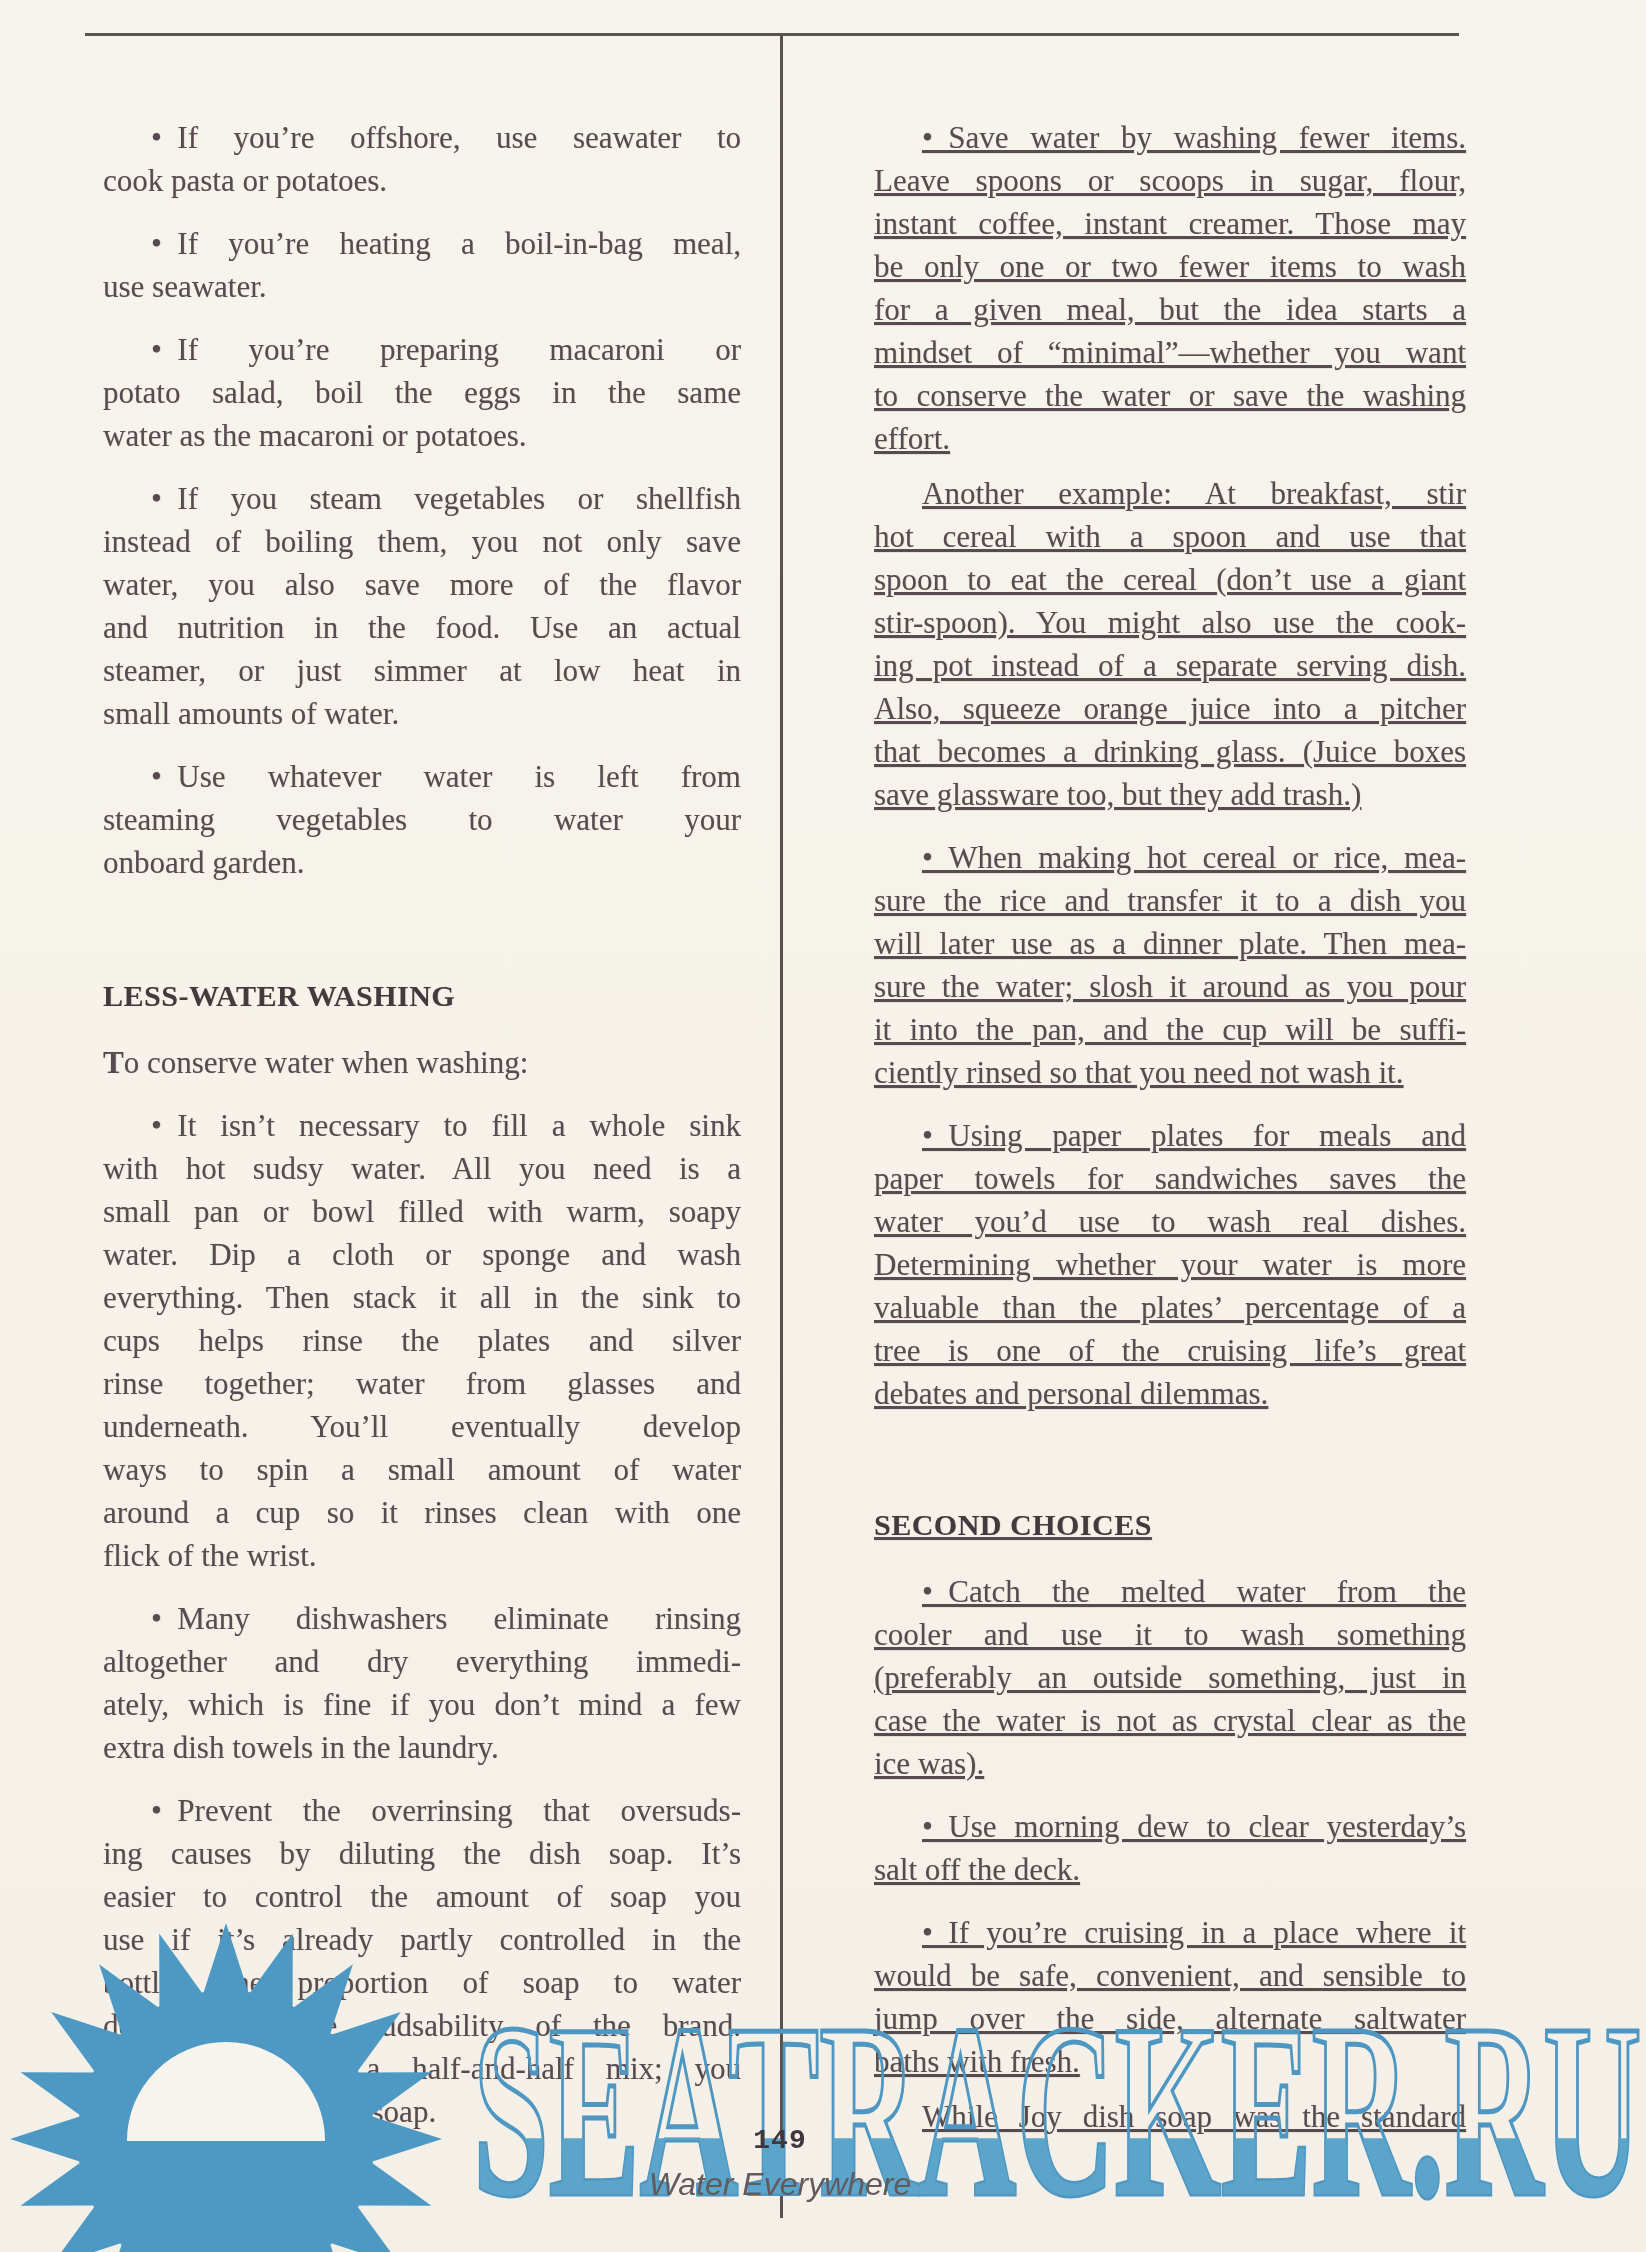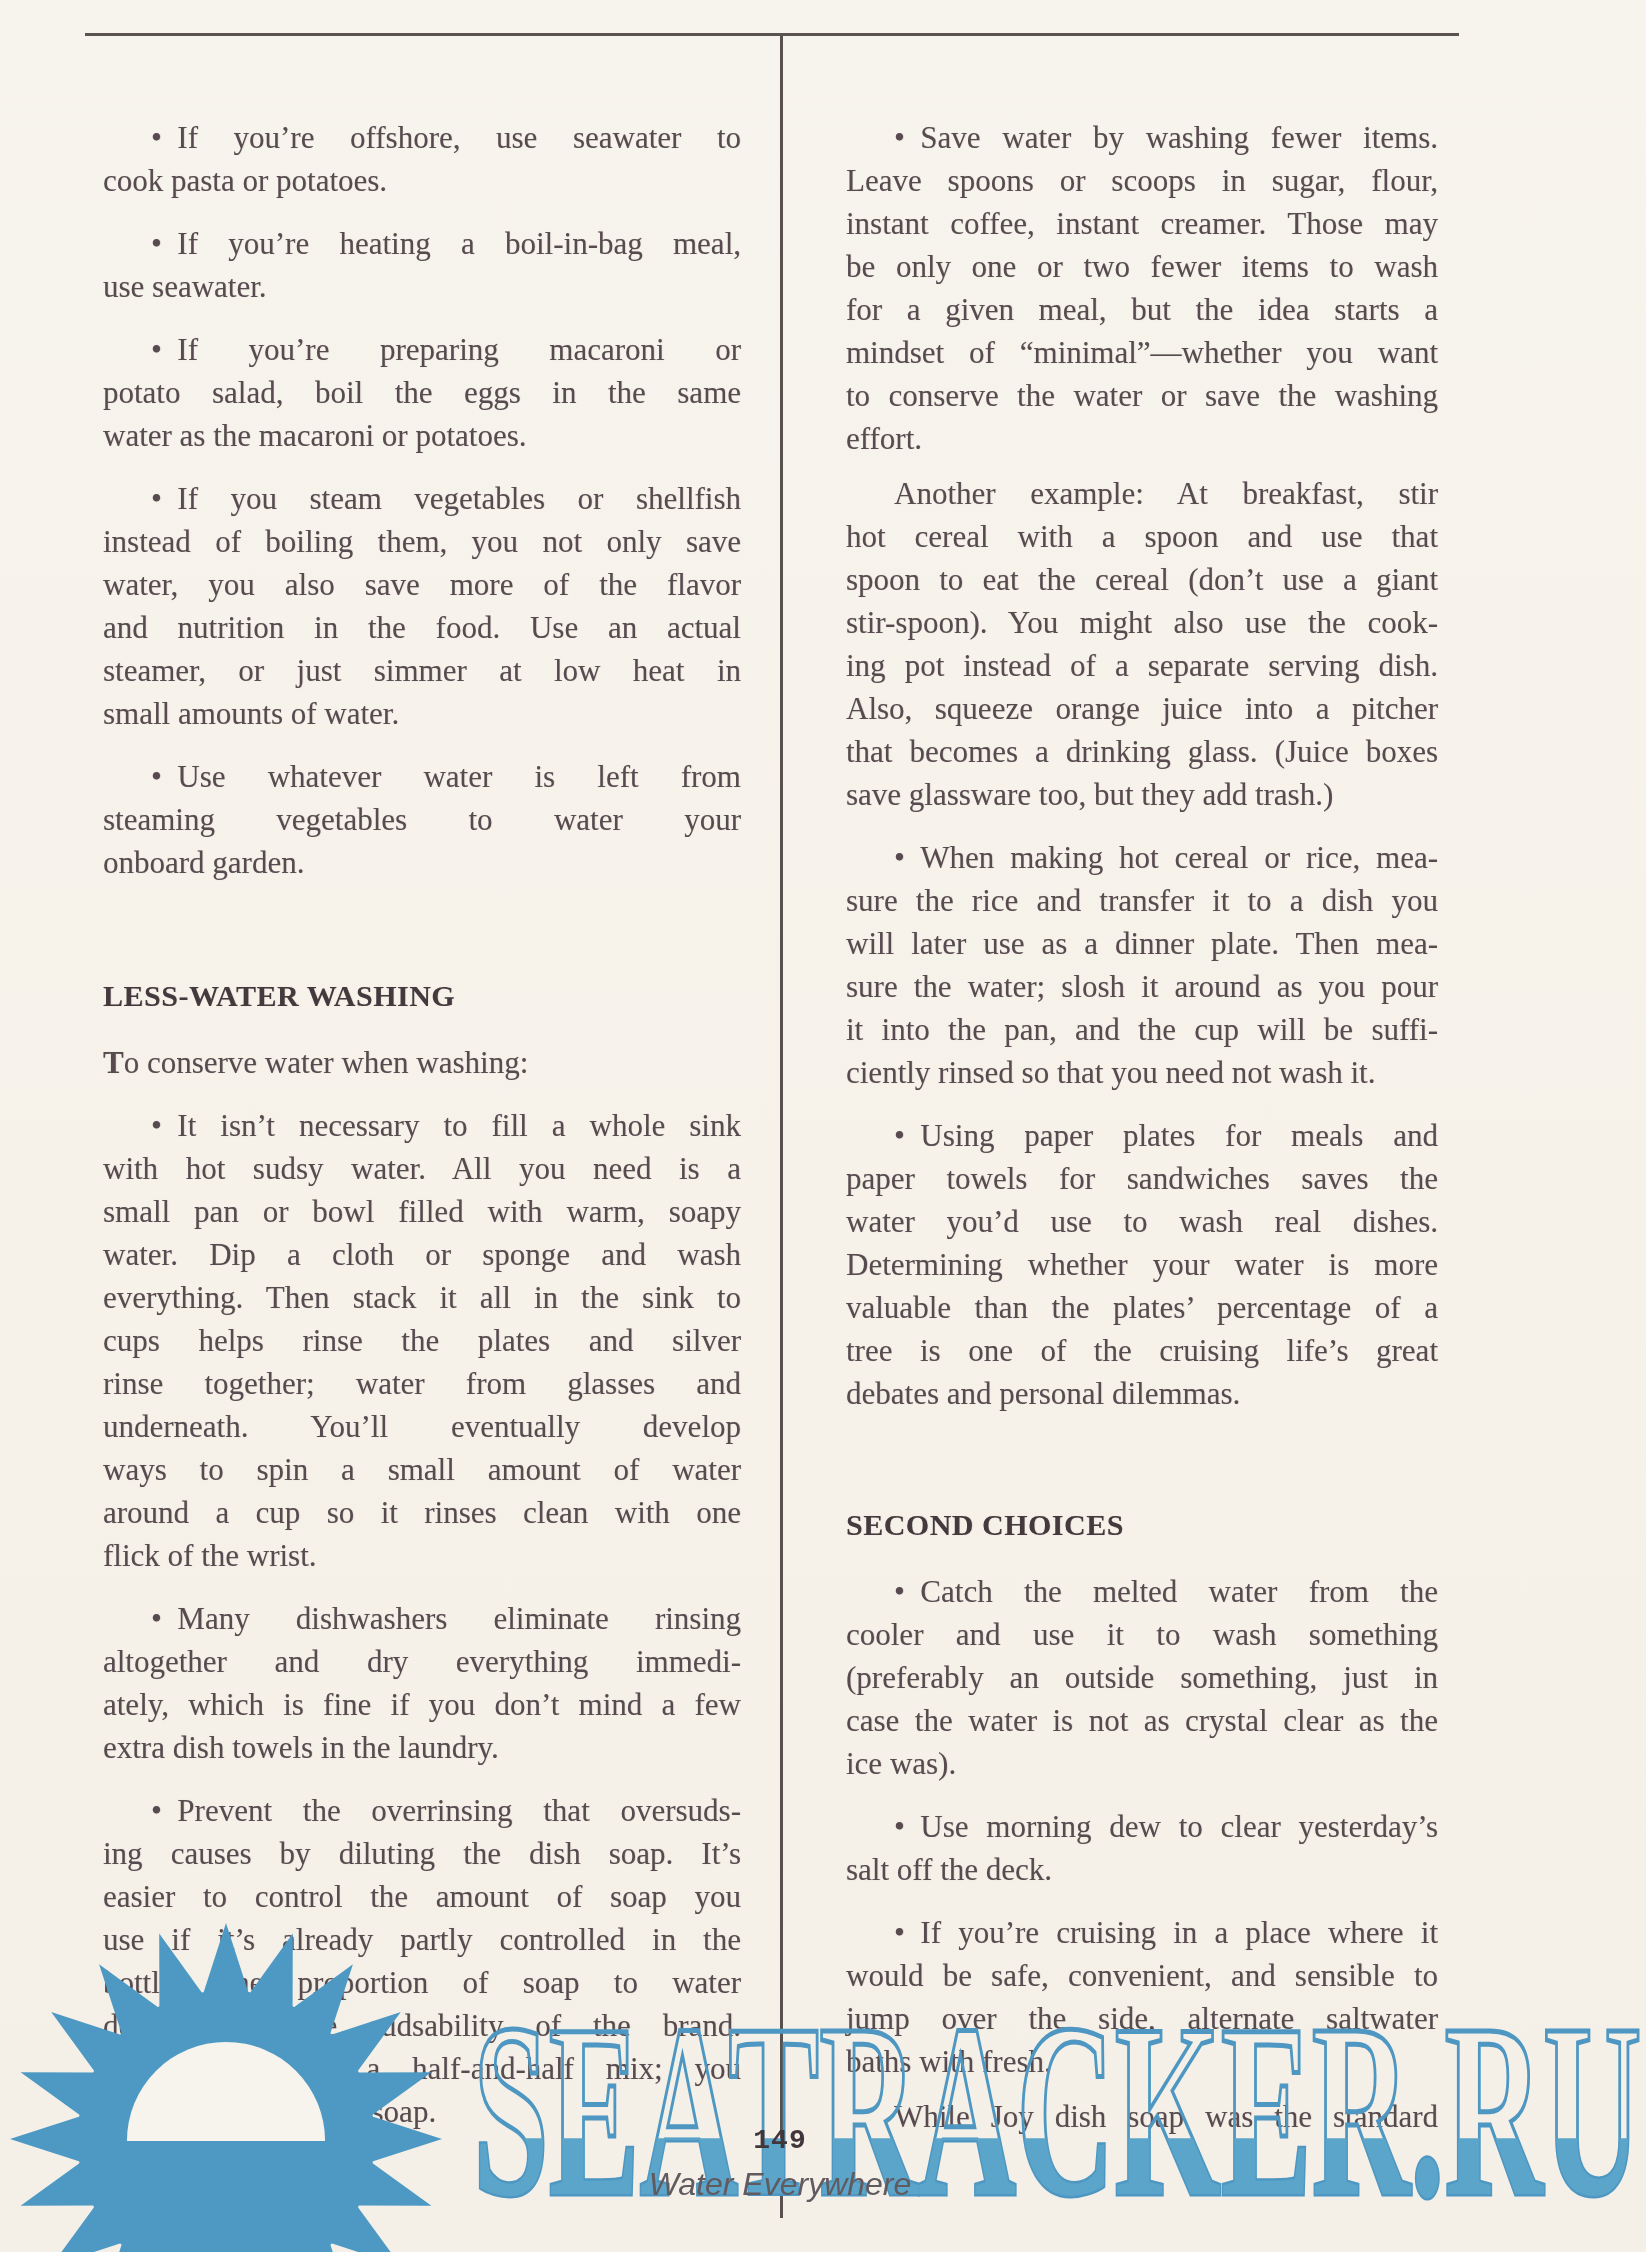--- a/index.html
+++ b/index.html
@@ -7,21 +7,21 @@
     position:relative; width:1646px; height:2252px; overflow:hidden;
     background:linear-gradient(180deg,#f7f4ed 0%,#f6f2ea 55%,#f4f0e8 100%);
     font-family:"Liberation Serif", serif; color:#574b4f;
   }
   .rule-top { position:absolute; left:85px; top:33px; width:1374px; height:3px; background:#5a534f; }
   .divider  { position:absolute; left:780px; top:36px; width:3px; height:2182px; background:#58514d; }
 
   .col { position:absolute; top:103px; font-size:31px; line-height:43px; z-index:1;
          text-shadow:0.4px 0.4px 0.8px rgba(88,74,79,0.28); }
   .col-left  { left:103px; width:638px; }
-  .col-right { left:846px; width:592px; }
+  .col-right { left:874px; width:592px;text-decoration:underline; }
 
   .para { margin-top:20px; }
   .para.flush { margin-top:12px; }
   .col .para:first-child { margin-top:13px; }
   .line { text-align:justify; text-align-last:justify; }
   .line.i { text-indent:48px; }
   .line.e { text-align-last:left; }
 
   .sect { font-size:30px; line-height:46px; font-weight:bold; letter-spacing:0.5px;
           color:#443артем?; }

